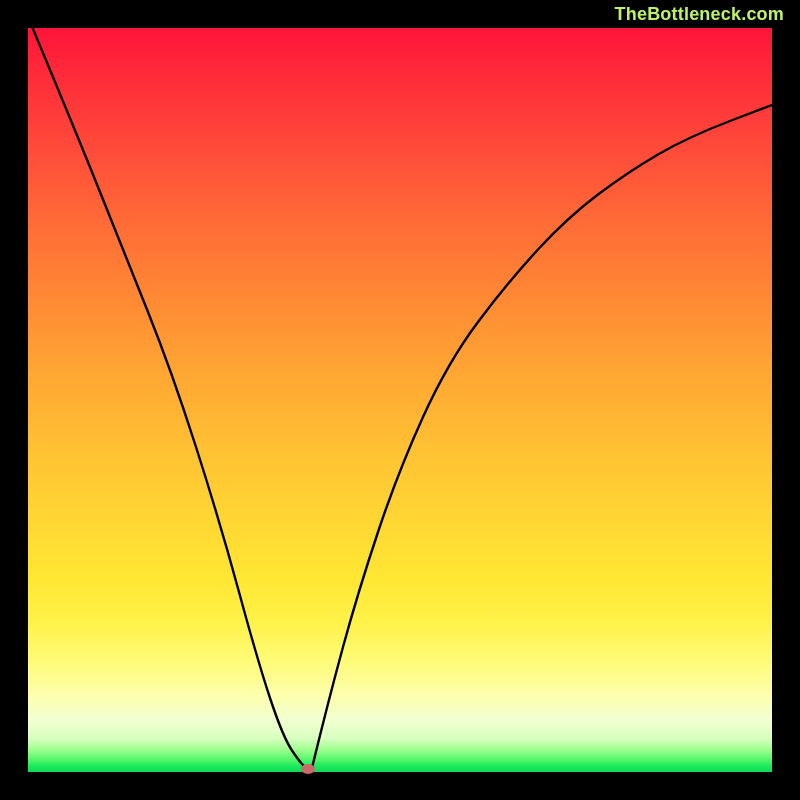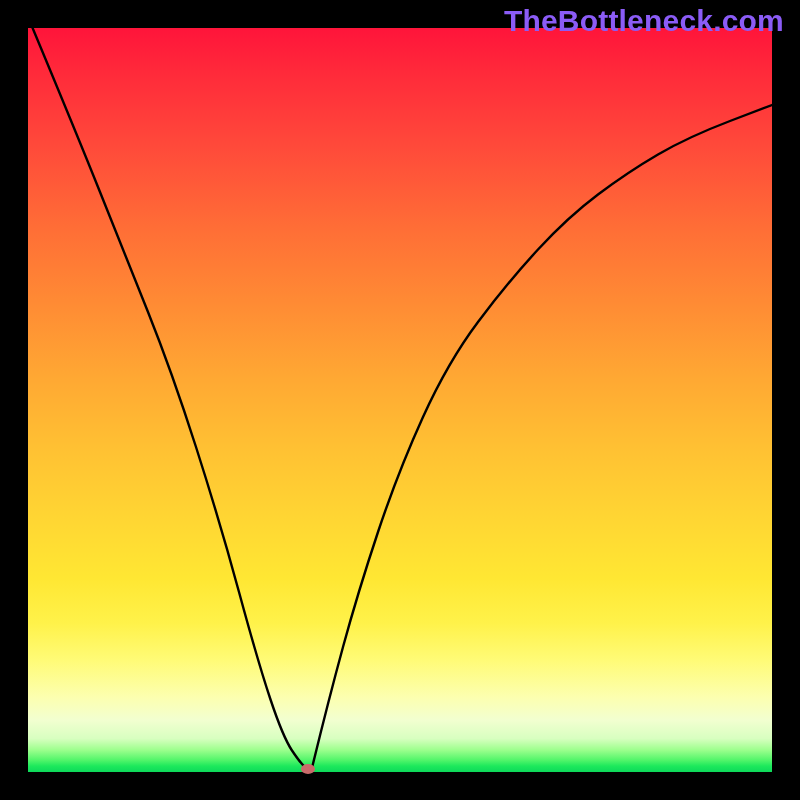--- a/index.html
+++ b/index.html
@@ -14,23 +14,23 @@
   .frame {
     position: relative;
     width: 800px;
     height: 800px;
     background: #000;
   }
   .watermark {
     position: absolute;
     top: 4px;
     right: 16px;
-    font-size: 30px;
+    font-size: 18px;
     font-weight: 600;
-    color: #8b5cf6;
+    color: #bef264;
     letter-spacing: 0.2px;
     z-index: 5;
   }
   .plot {
     position: absolute;
     left: 28px;
     top: 28px;
     width: 744px;
     height: 744px;
     

